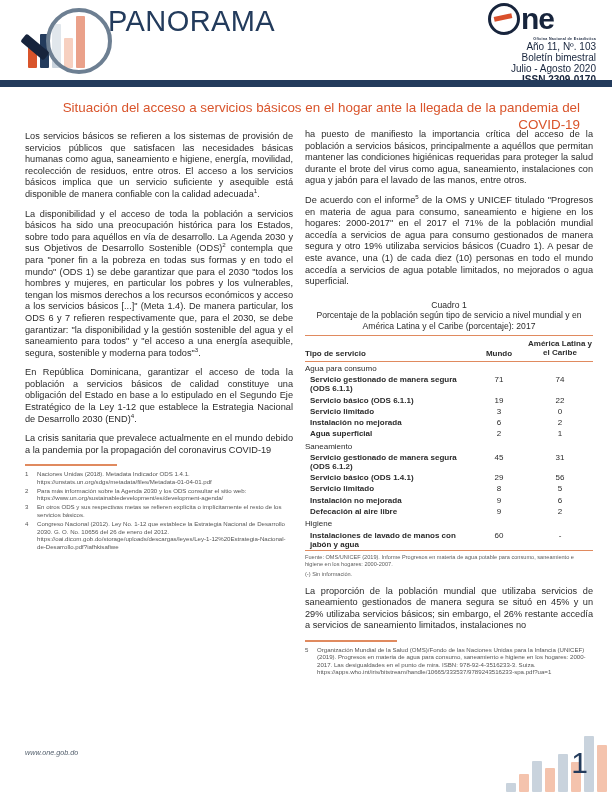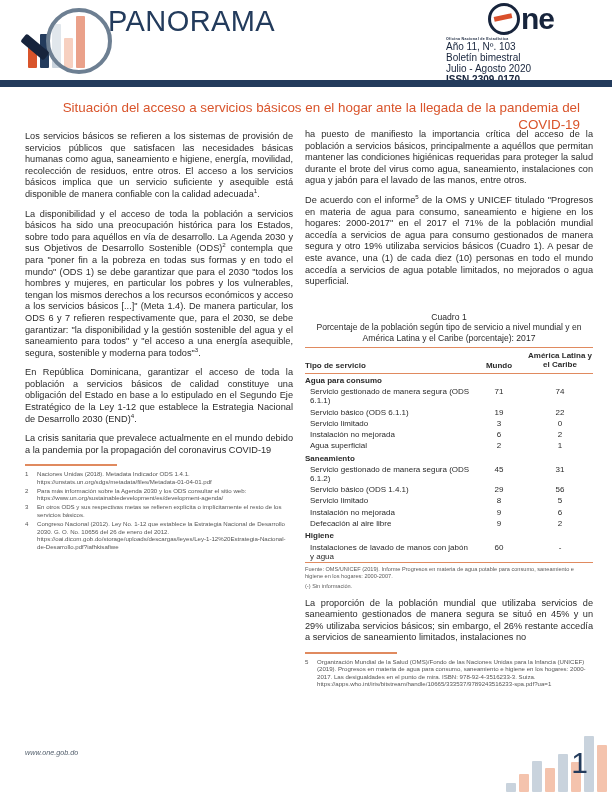--- a/index.html
+++ b/index.html
@@ -9,21 +9,21 @@
   
   #header{position:absolute;left:0;top:0;width:612px;height:82px;}
   #logo-mark{position:absolute;left:22px;top:6px;width:78px;height:62px;}
   .bar{position:absolute;bottom:0;border-radius:1px;}
   #lens{position:absolute;left:24px;top:2px;width:58px;height:58px;
         border:4px solid #6d7f92;border-radius:50%;background:rgba(255,255,255,.45);}
   #lens-handle{position:absolute;left:-2px;top:36px;width:30px;height:10px;
         background:#17243c;transform:rotate(40deg);border-radius:2px;}
   #brand-text{position:absolute;left:108px;top:6px;}
   .brand-line{color:#233b5c;font-size:29px;letter-spacing:.4px;line-height:30px;font-weight:400;}
-  #issue-block{position:absolute;right:16px;top:2px;width:150px;text-align:left;}
+  #issue-block{position:absolute;right:16px;top:2px;width:150px;text-align:right;}
   #one-logo{height:34px;display:flex;align-items:center;justify-content:center;
             font-size:30px;font-weight:700;color:#17243c;letter-spacing:-1px;line-height:30px;}
   #one-o{display:inline-block;width:26px;height:26px;border:3px solid #17243c;border-radius:50%;
          position:relative;margin-right:1px;vertical-align:-4px;}
   #one-o:after{content:"";position:absolute;left:3px;top:9px;width:18px;height:5px;
          background:#d94f2b;transform:rotate(-12deg);}
   #one-sub{font-size:3.6px;color:#17243c;letter-spacing:.3px;margin-top:1px;font-weight:700;}
   .issue-line{font-size:10px;color:#17243c;line-height:11px;}
   .issue-line.bold{font-weight:700;}
   #header-rule{position:absolute;left:0;top:80px;width:612px;height:7px;background:#233b5c;}
@@ -40,35 +40,35 @@
   sup{font-size:6.2px;vertical-align:super;line-height:0;}
 
   
   .fn-rule{width:92px;height:1.6px;background:#e08a5f;margin:6px 0 4px 0;}
   .fn-list{margin:0;padding:0;list-style:none;}
   .fn-item{display:flex;font-size:6.1px;line-height:7.6px;color:#555;margin-bottom:1.5px;}
   .fn-num{width:12px;flex:0 0 12px;}
   .fn-txt{flex:1;text-align:left;}
 
   
-  #table-block{margin-top:24px;}
+  #table-block{margin-top:12px;}
   .tbl-caption{text-align:center;font-size:8.6px;line-height:10.4px;}
   table{width:100%;border-collapse:collapse;margin-top:4px;}
   thead th{font-size:8px;font-weight:700;vertical-align:bottom;padding:3px 0 3px 0;}
   th.c-serv{text-align:left;}
   th.c-mundo{width:56px;}
   th.c-alc{width:66px;line-height:9.4px;}
   .rule-top{border-top:1.4px solid #e08a5f;}
   .rule-mid{border-bottom:1.1px solid #e08a5f;}
   .rule-bot{border-bottom:1.4px solid #e08a5f;}
   tbody td{font-size:8px;padding:1.1px 0;vertical-align:top;}
   td.lbl{text-align:left;}
   td.val{text-align:center;}
-  tr.group td{font-weight:700;padding-top:2.5px;}
-  td.lbl.indent{padding-left:5px;}
+  tr.group td{font-weight:400;padding-top:2.5px;}
+  td.lbl.indent{padding-left:5px;font-weight:bold;}
 
   
   .src{font-size:5.6px;line-height:7px;color:#5c5c5c;margin-top:3px;}
 
   
   #footer-url{position:absolute;left:25px;top:748px;font-size:7.2px;color:#55616e;font-style:italic;}
   #page-chart{position:absolute;right:0;bottom:0;width:110px;height:58px;}
   #page-num{position:absolute;right:24px;bottom:14px;font-size:30px;color:#233b5c;
             font-weight:400;line-height:30px;}
 </style>

